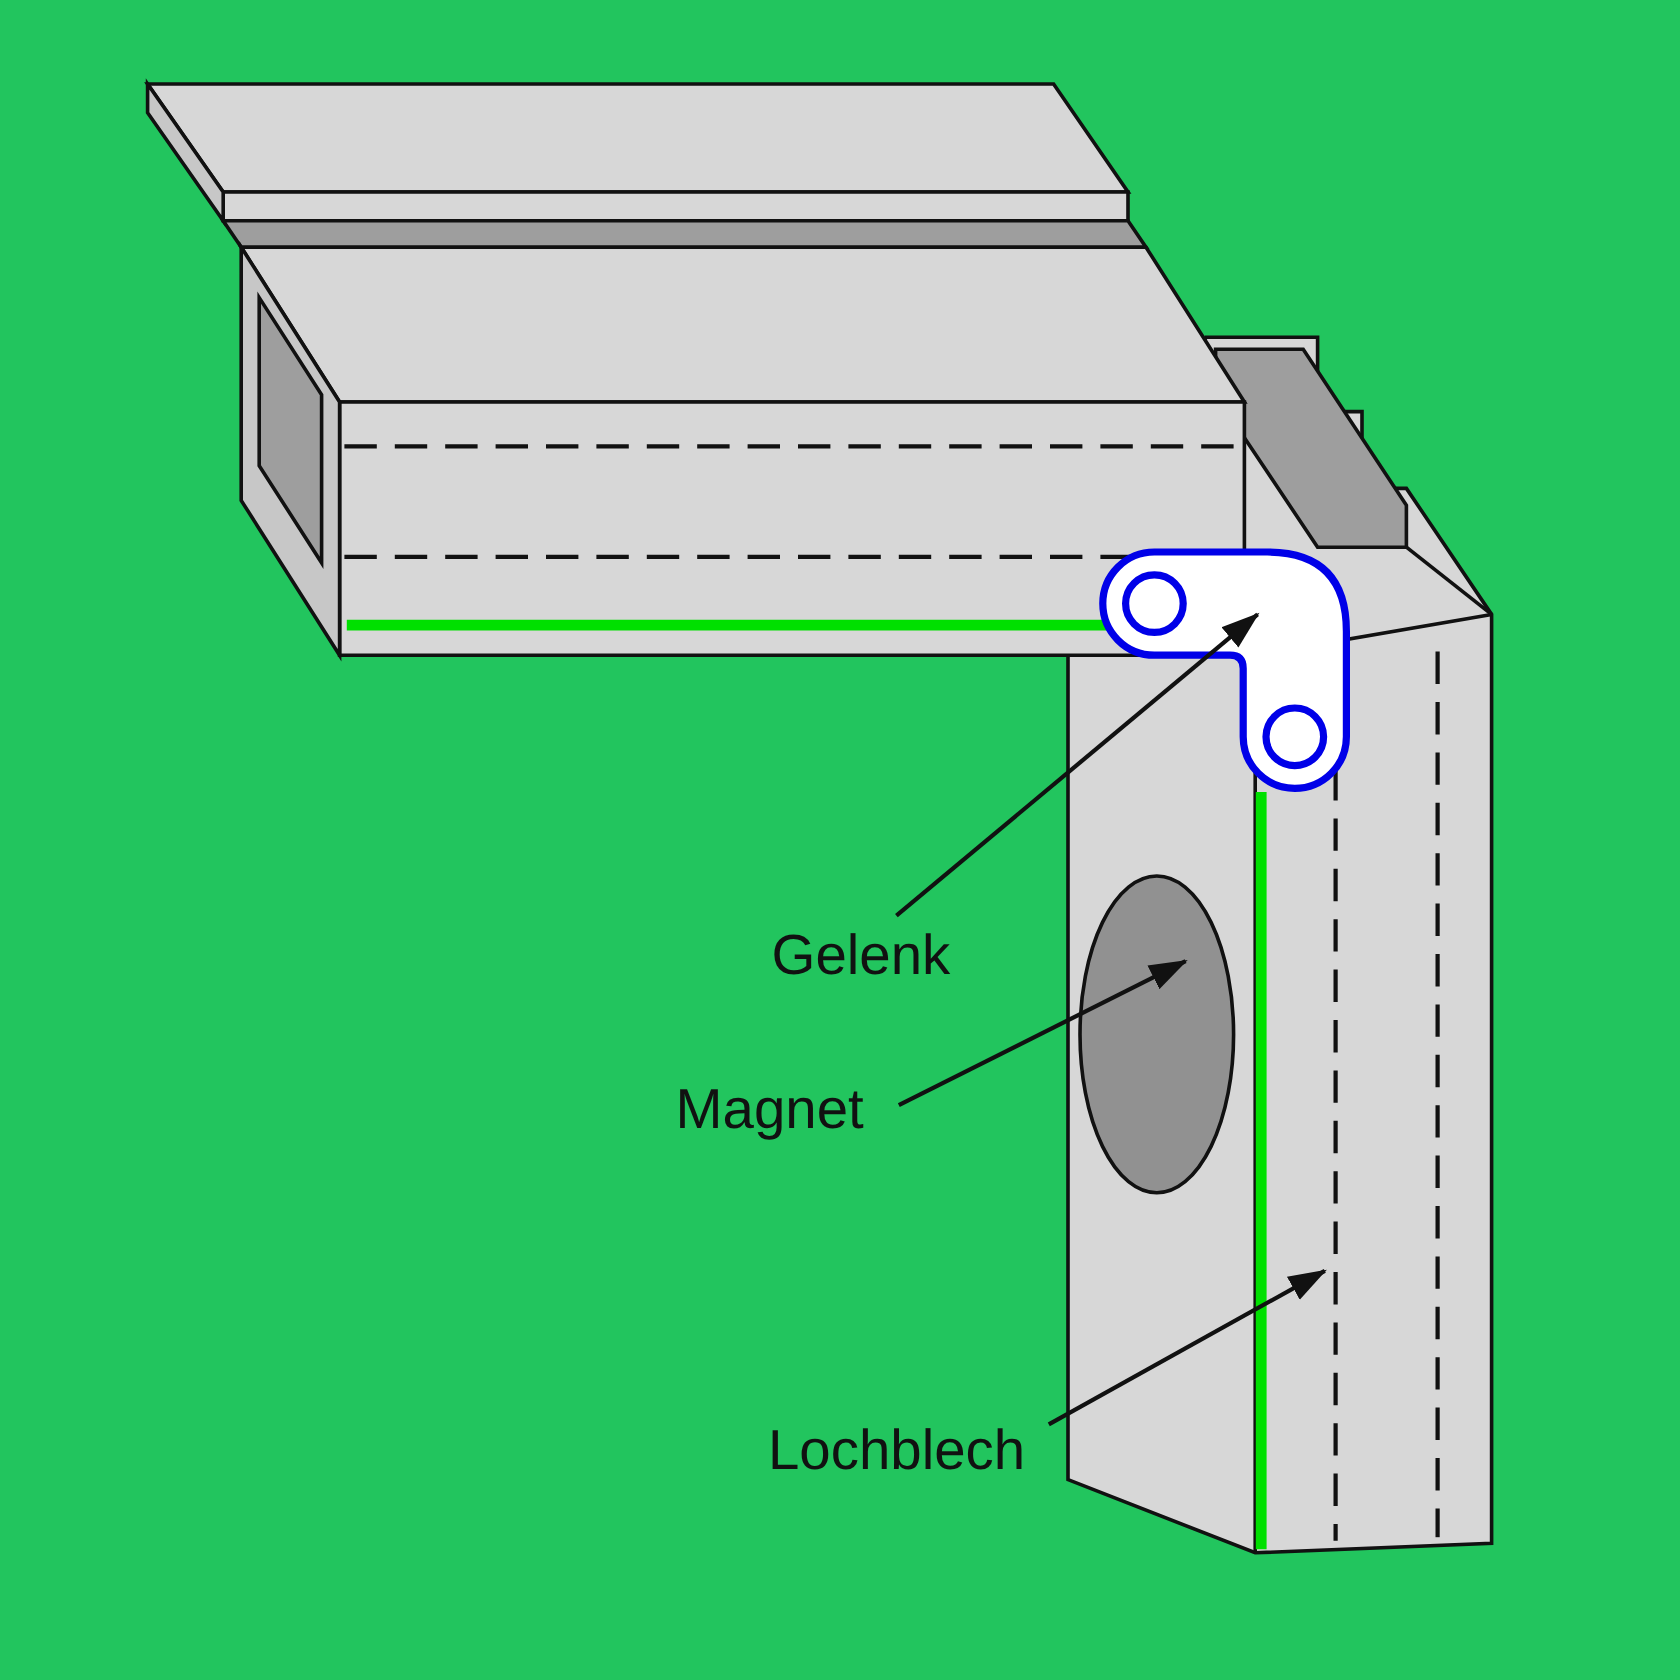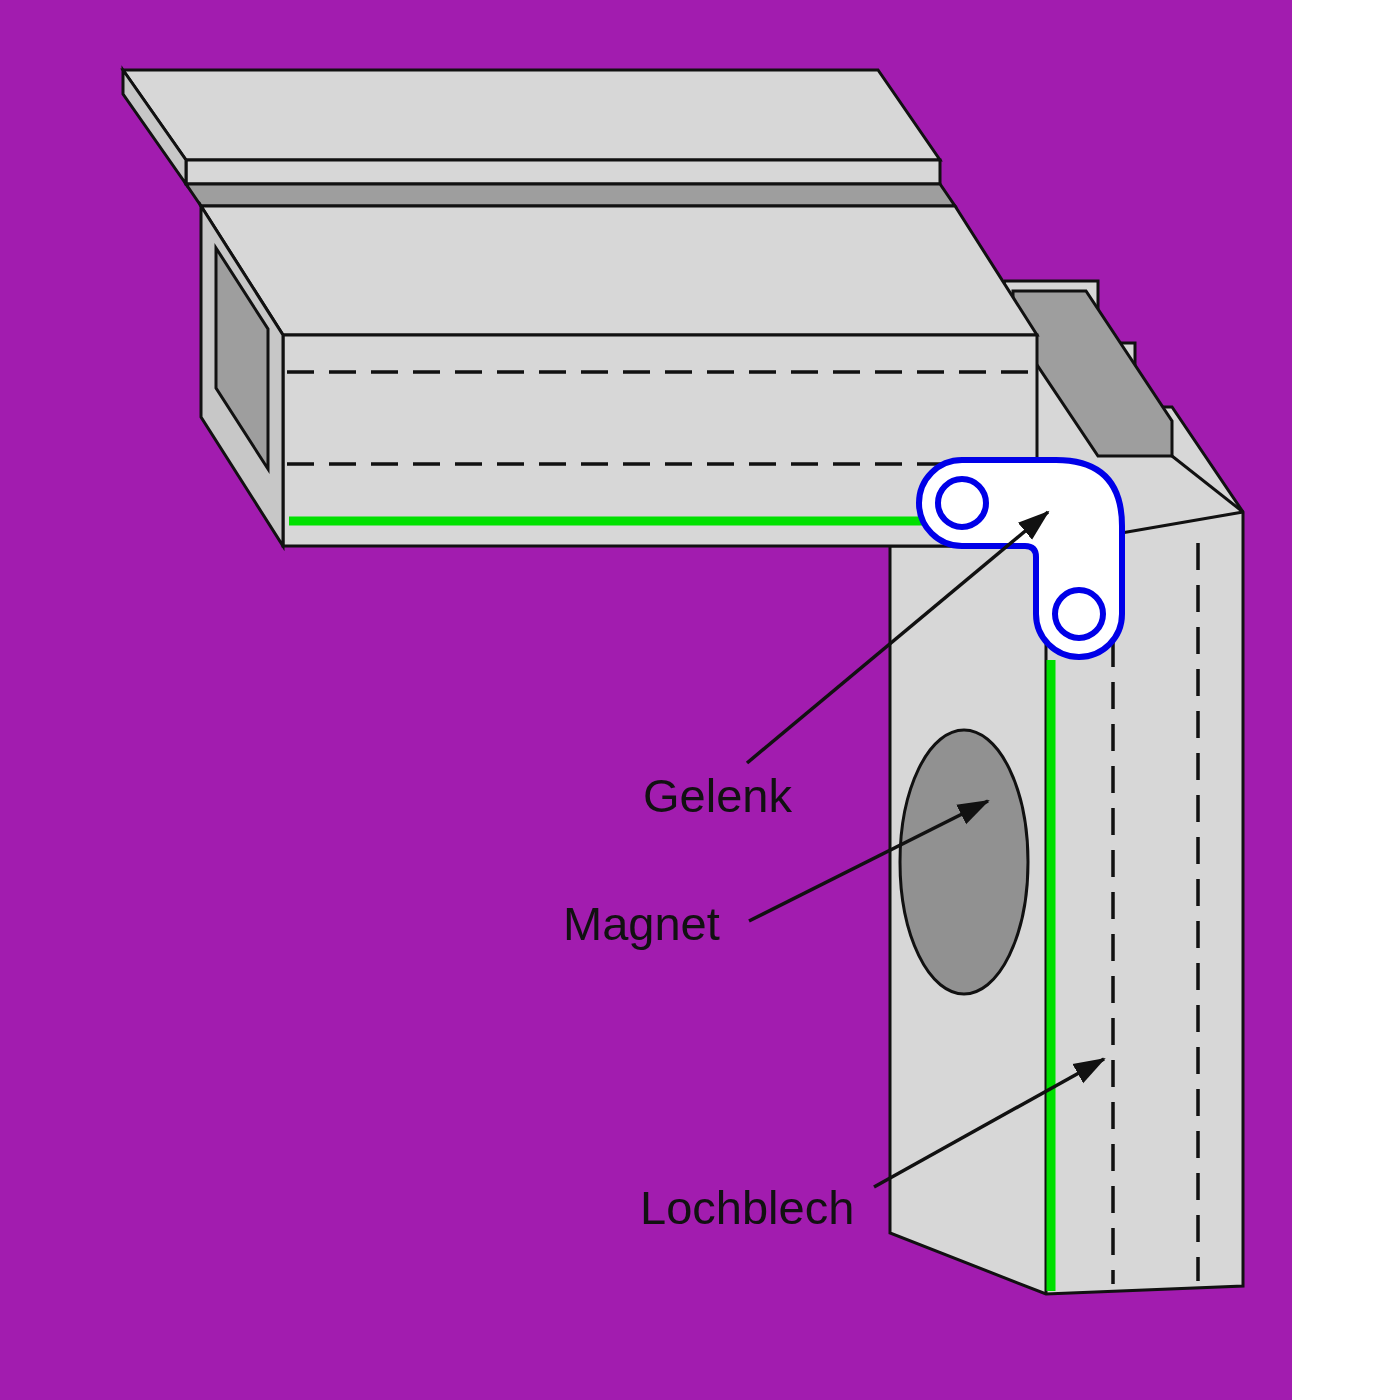--- a/index.html
+++ b/index.html
@@ -1,16 +1,16 @@
 <!DOCTYPE html>
 <html><head>
 <meta charset="utf-8">
 <style>
   html,body{margin:0;padding:0;background:#ffffff;}
-  .stage{width:1292px;height:1400px;background:#a21caf;overflow:hidden;}
+  .stage{width:1400px;height:1400px;background:#22c55e;overflow:hidden;}
   svg{display:block;}
   .sw3{stroke-width:3px;}
   .sw35{stroke-width:3.5px;}
   .sw55{stroke-width:6px;}
   .sw9{stroke-width:9px;}
   .dash{stroke-dasharray:27 15;}
   line{fill:none;}
   .join-round{stroke-linejoin:round;stroke-linecap:round;}
   .lbl{font-family:"Liberation Sans",sans-serif;font-size:47px;}
 </style>

